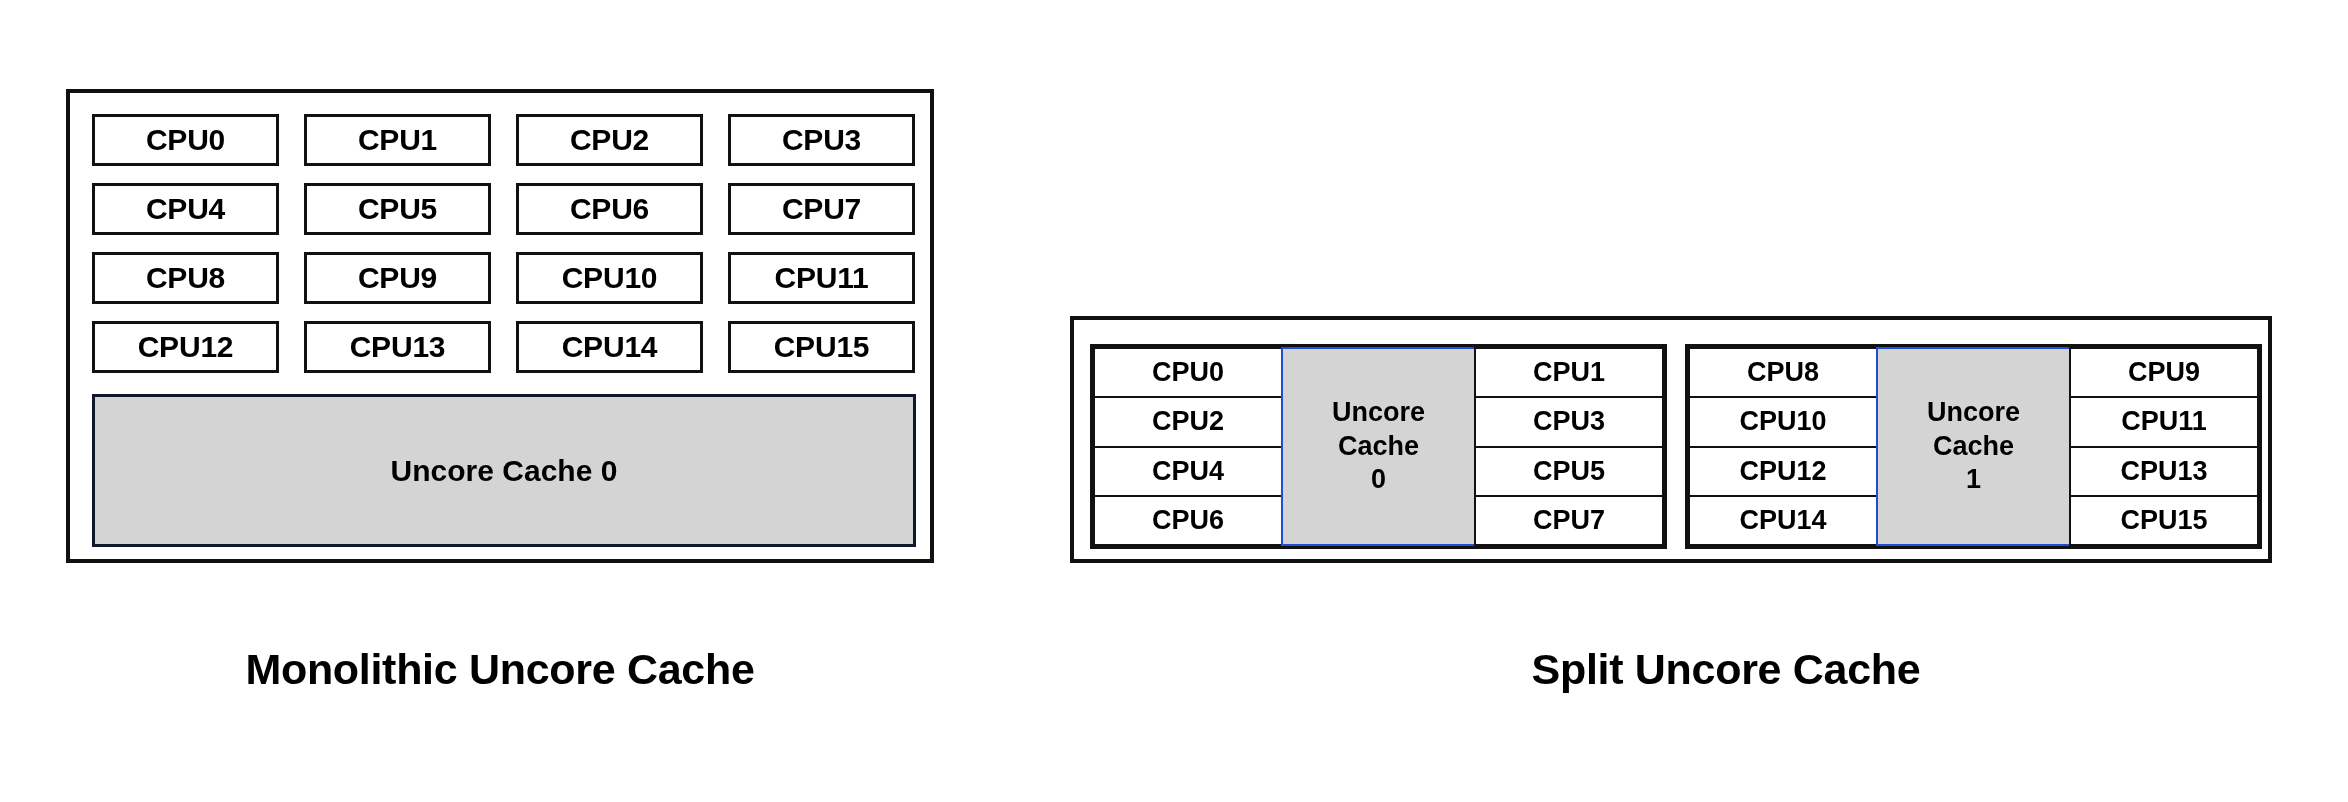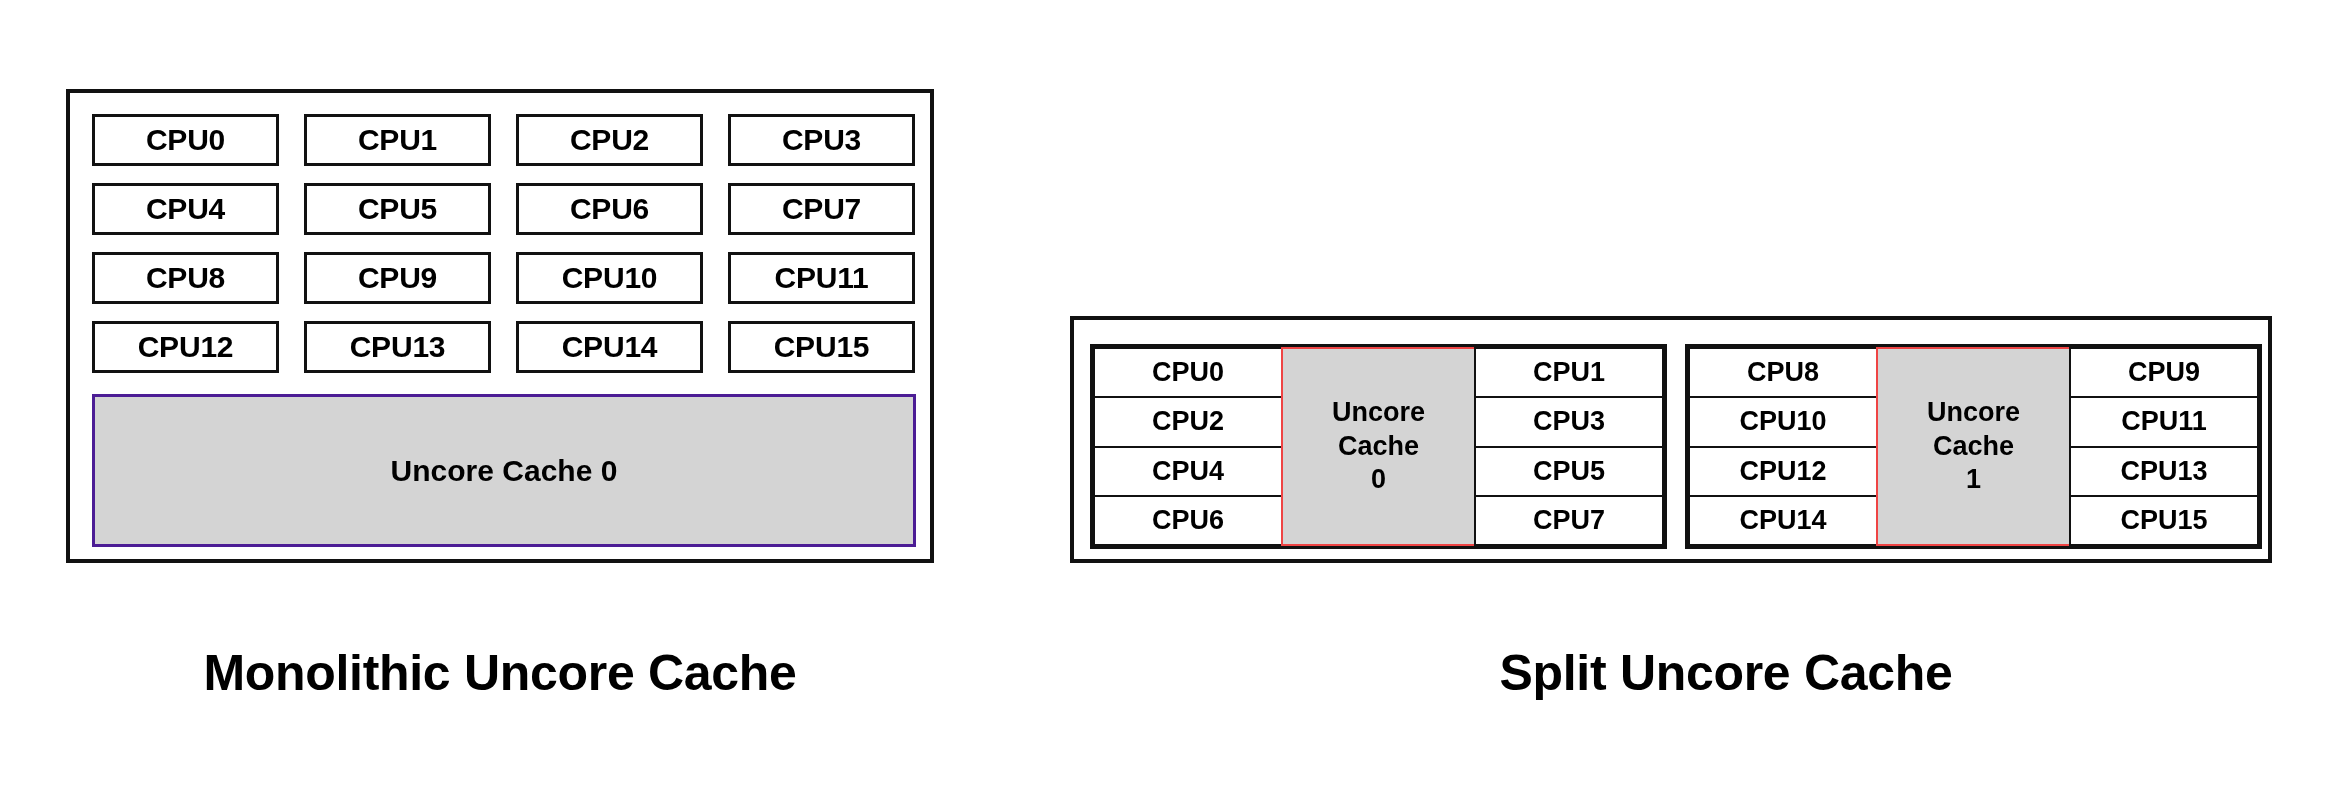--- a/index.html
+++ b/index.html
@@ -53,21 +53,21 @@
   }
 
   
   .mono-cache {
     position: absolute;
     left: 22px;
     top: 301px;
     width: 824px;
     height: 153px;
     box-sizing: border-box;
-    border: 3px solid #4c1d95;
+    border: 3px solid #0f172a;
     background: #d4d4d4;
     display: flex;
     align-items: center;
     justify-content: center;
     font-size: 30px;
     font-weight: bold;
     line-height: 1;
   }
 
   
@@ -98,39 +98,39 @@
     align-items: center;
     justify-content: center;
     font-size: 27px;
     font-weight: bold;
     line-height: 1;
   }
   .split-cpu:first-child { margin-top: 0; }
   .split-cache {
     flex: 1 1 auto;
     box-sizing: border-box;
-    border: 2px solid #ef4444;
+    border: 2px solid #1d4ed8;
     margin-left: -2px;
     margin-right: -2px;
     background: #d4d4d4;
     display: flex;
     flex-direction: column;
     align-items: center;
     justify-content: center;
     font-size: 27px;
     font-weight: bold;
     line-height: 1.25;
     text-align: center;
   }
 
   
   .caption {
     position: absolute;
     text-align: center;
-    font-size: 50px;
+    font-size: 43px;
     font-weight: bold;
     letter-spacing: -0.3px;
     line-height: 1;
     white-space: nowrap;
   }
 </style>
 </head>
 <body>
 
 <div class="chip-outer" style="left:66px; top:89px; width:868px; height:474px;">

